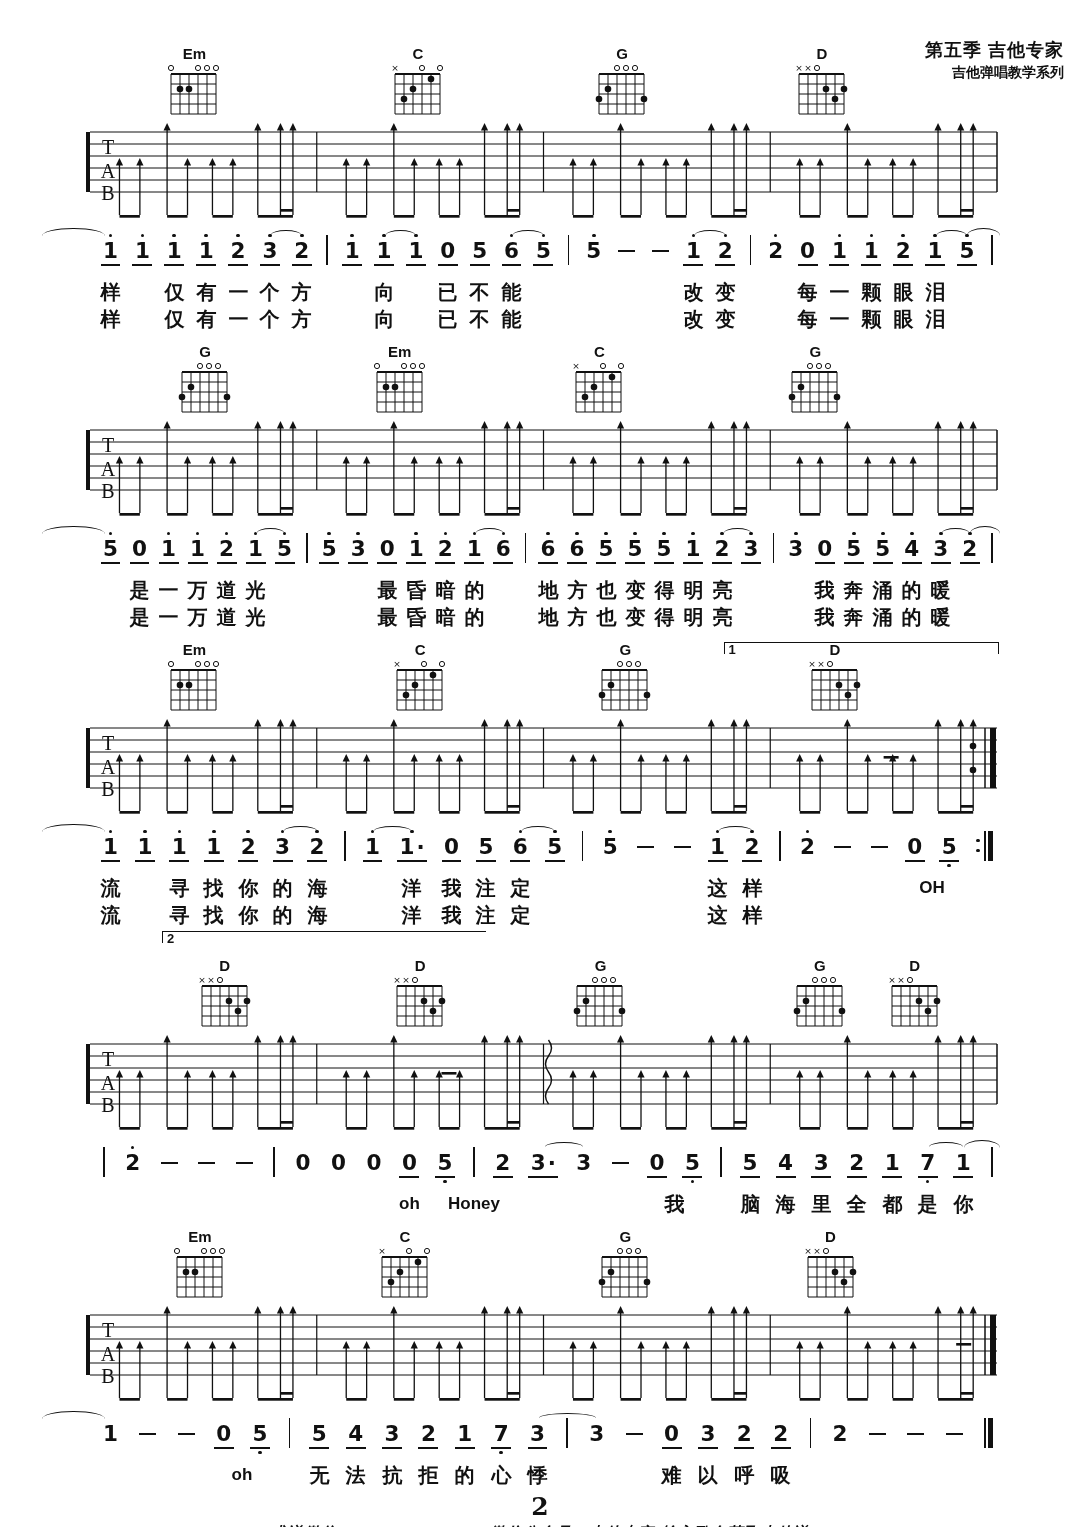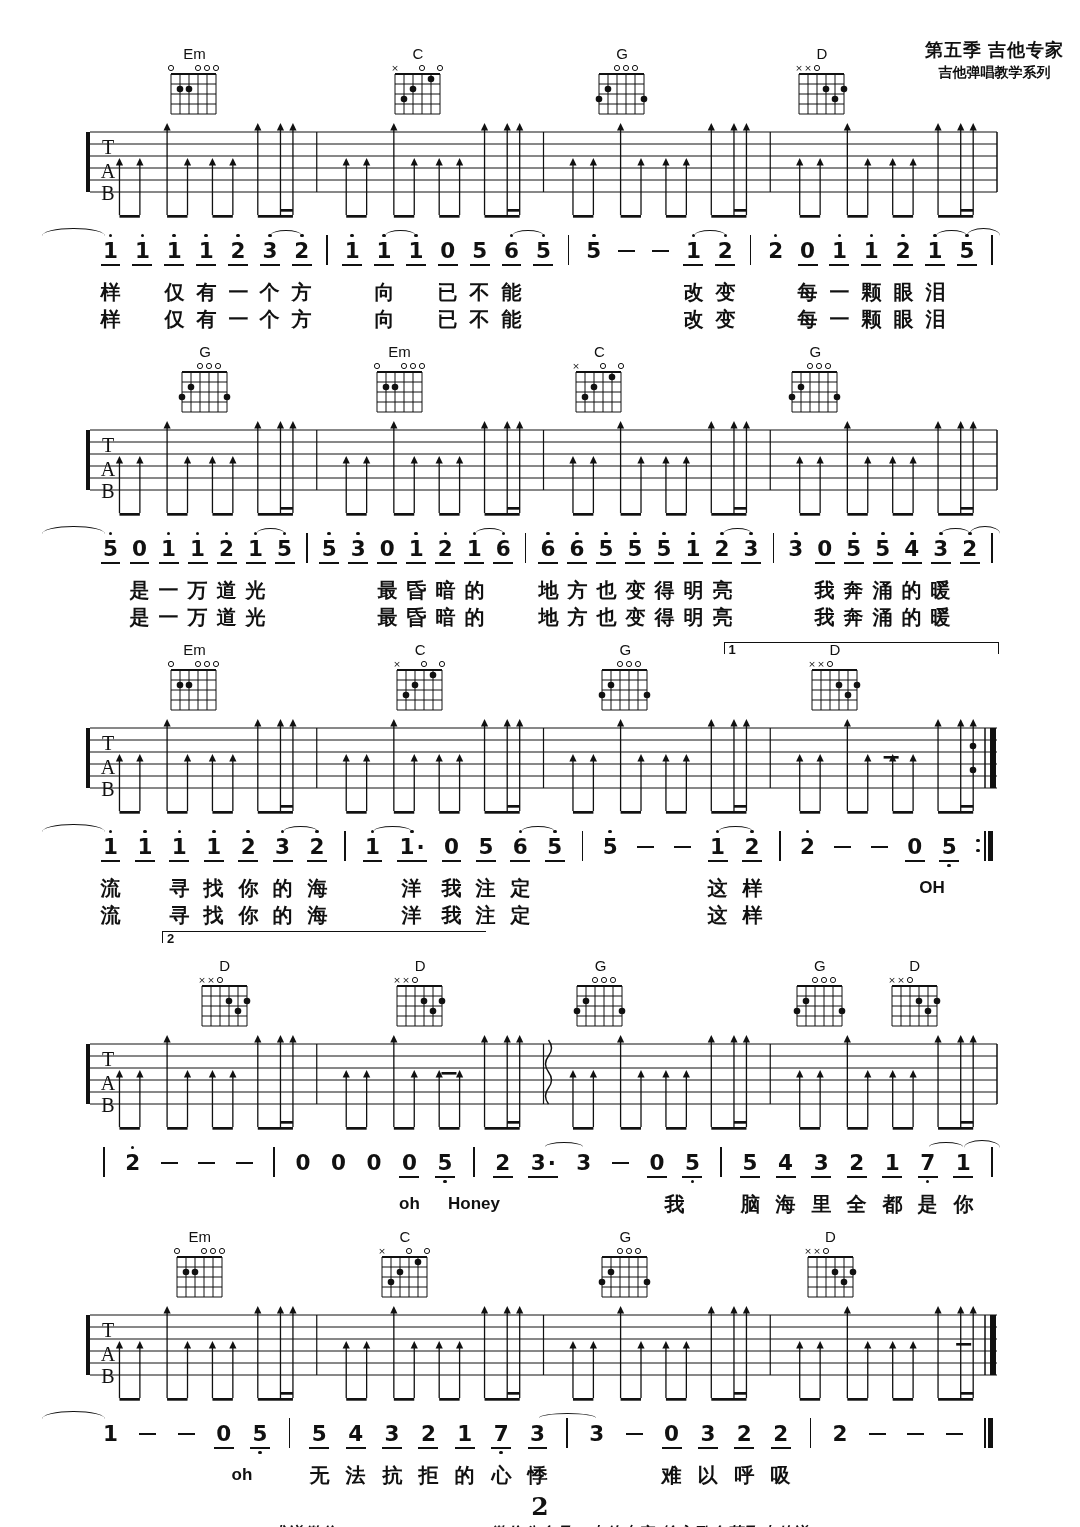--- a/index.html
+++ b/index.html
@@ -1,33 +1,33 @@
 <!DOCTYPE html>
 <html><head>
 <meta charset="utf-8">
 <style>
   html,body{margin:0;padding:0;background:#fff;}
   body{width:1080px;height:1527px;overflow:hidden;font-family:"Liberation Sans",sans-serif;color:#111;}
   .sheet{position:relative;width:1080px;height:1527px;padding-top:46px;box-sizing:border-box;background:#fff;}
   
   .hdr{position:absolute;top:6px;right:16px;text-align:right;z-index:3;margin-top:32px;}
   .hdr .l1{font-size:18px;font-weight:700;letter-spacing:1px;}
-  .hdr .l2{font-size:14px;font-weight:600;margin-top:2px;text-align:center;}
+  .hdr .l2{font-size:14px;font-weight:600;margin-top:2px;}
   
   .watermark{position:absolute;left:50%;top:555px;transform:translateX(-50%);width:980px;text-align:center;z-index:0;pointer-events:none;}
   .wm-cn{font-family:"DejaVu Serif",serif;font-style:italic;font-weight:700;font-size:178px;line-height:1.1;color:#000;opacity:.10;white-space:nowrap;letter-spacing:4px;}
   .wm-en{font-family:"DejaVu Serif",serif;font-size:54px;color:#000;opacity:.16;letter-spacing:8px;margin-top:-26px;}
   
   #systems{position:relative;z-index:1;}
   .system{position:relative;}
   .system + .system{margin-top:12px;}
   .system.pb{padding-bottom:18px;}
   .chord-row{position:relative;height:70px;}
   .chord{position:absolute;bottom:0;transform:translateX(-50%);text-align:center;line-height:0;}
-  .chord-name{font-size:15px;font-weight:400;line-height:15px;margin-bottom:1px;}
+  .chord-name{font-size:15px;font-weight:700;line-height:15px;margin-bottom:1px;}
   .chord svg{display:block;margin:0 auto;}
   .tab-wrap{line-height:0;}
   .tab-wrap svg{display:block;}
   
   .melody{position:relative;display:flex;justify-content:space-between;align-items:flex-start;padding:0 86px 0 102px;height:46px;margin-top:4px;}
   .tk{display:inline-flex;flex-direction:column;align-items:center;position:relative;}
   .slot{height:7px;display:flex;align-items:center;justify-content:center;}
   .num{height:24px;font-size:21.5px;font-weight:600;line-height:24px;font-family:"DejaVu Sans",sans-serif;display:flex;align-items:center;padding:0 1px;position:relative;}
   .aug{font-weight:900;margin-left:2px;line-height:24px;}
   .ul{height:2px;width:calc(100% + 3px);margin-top:1px;background:transparent;}

